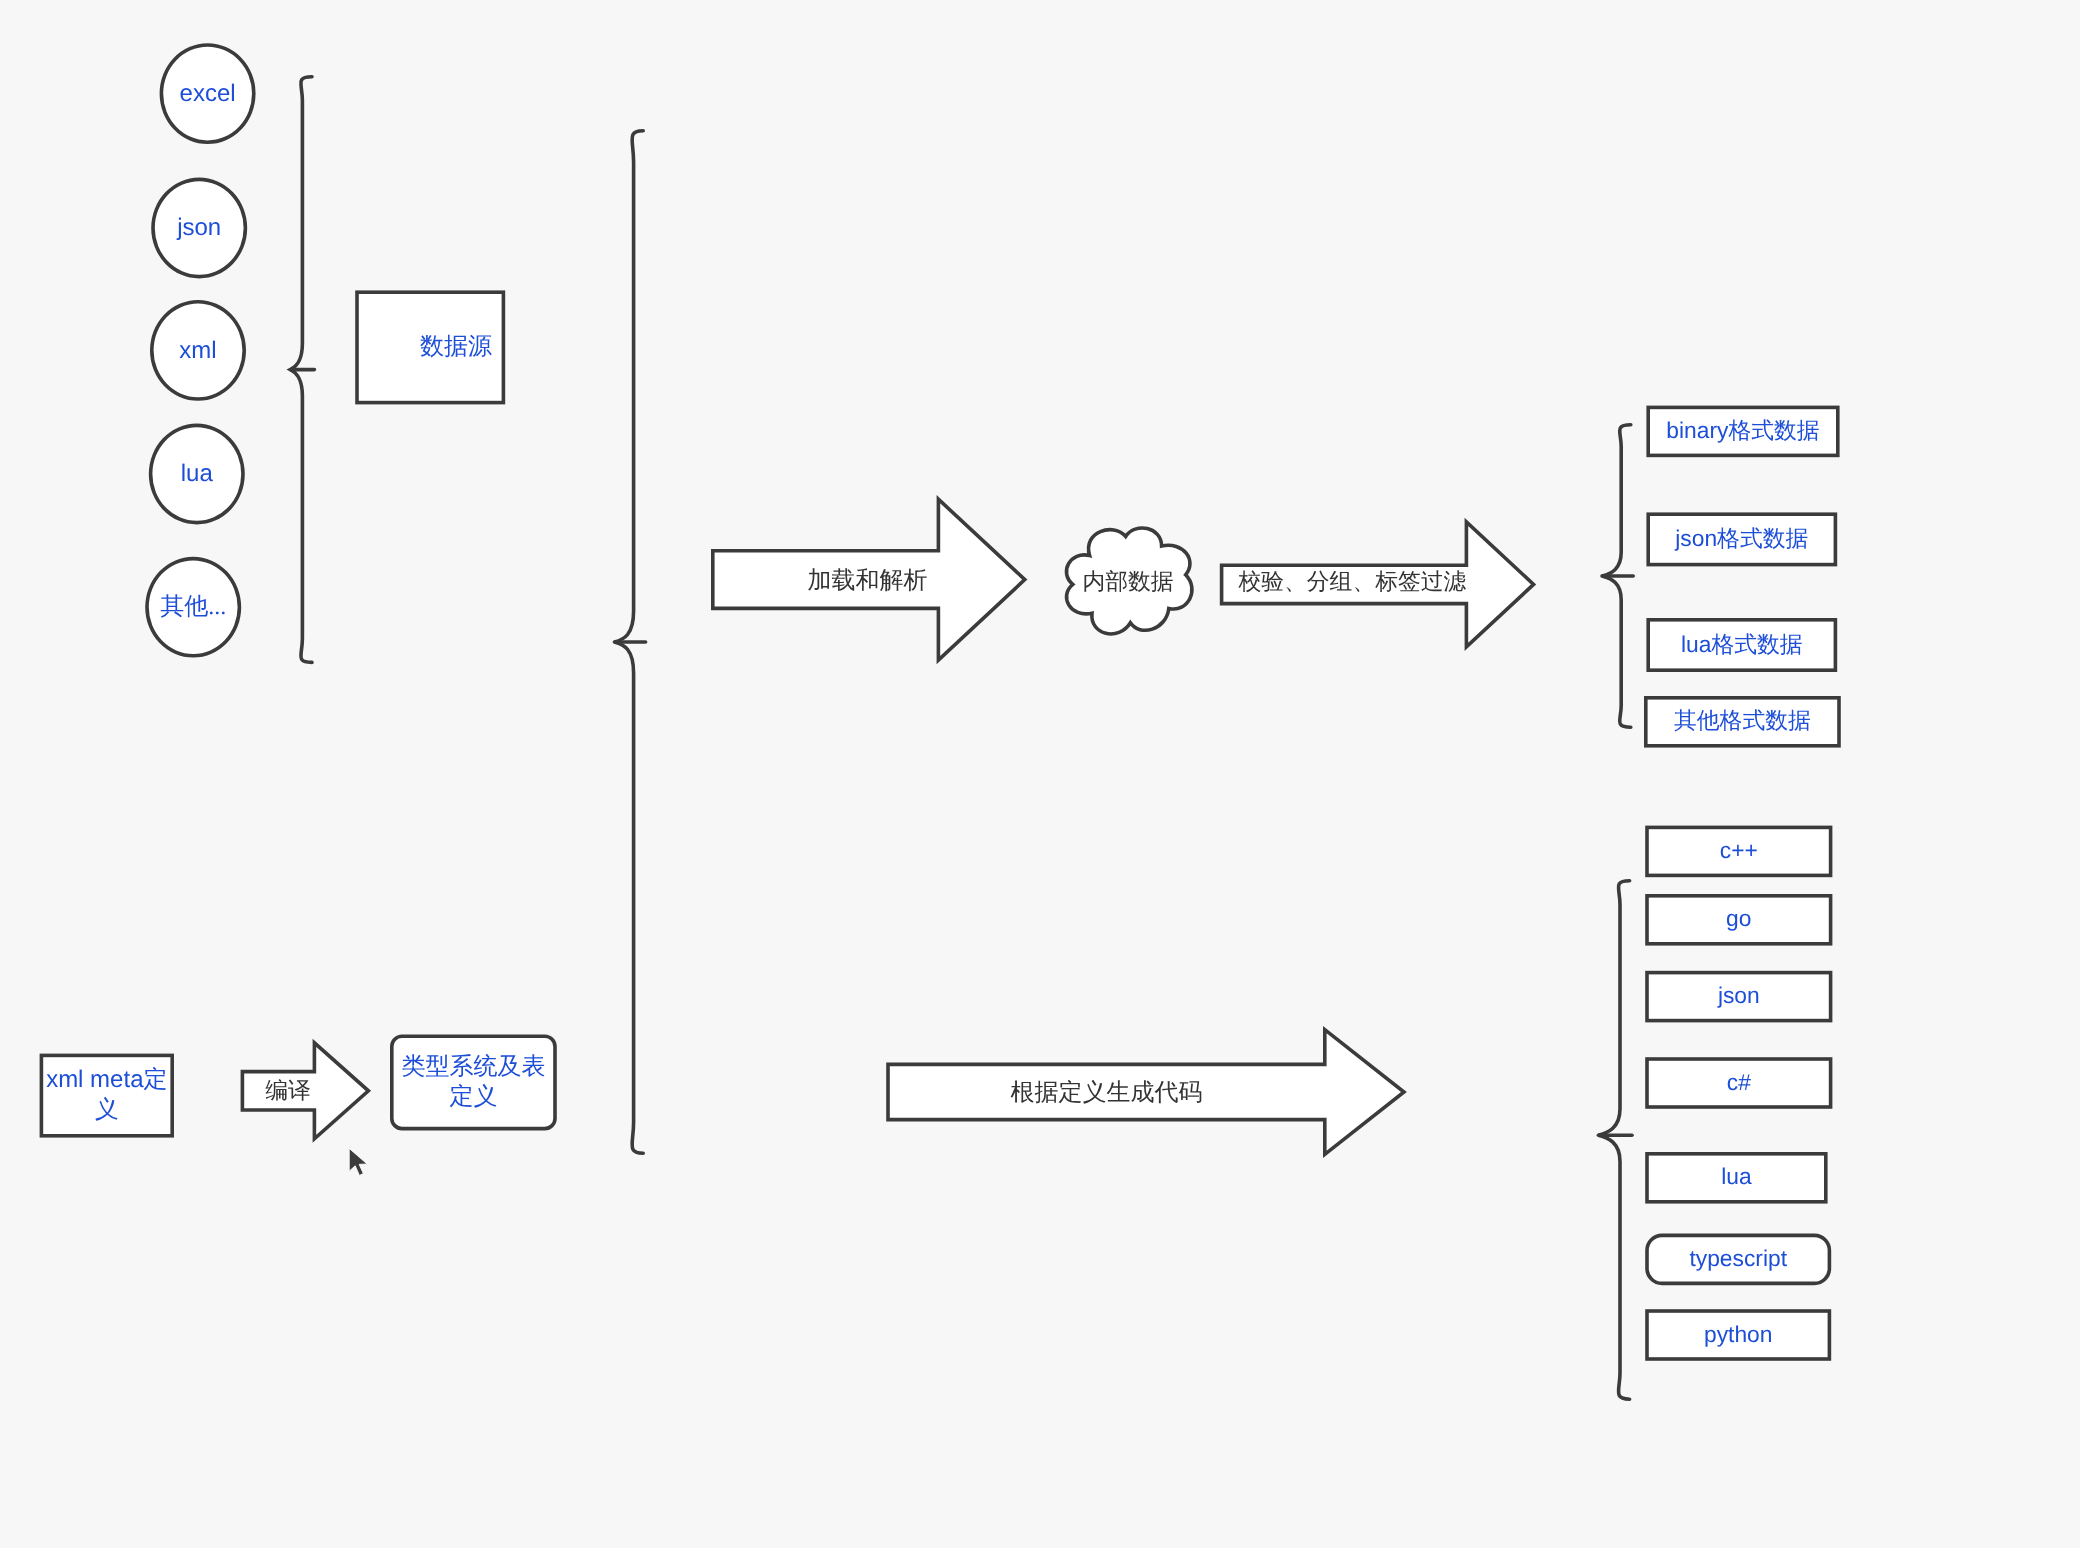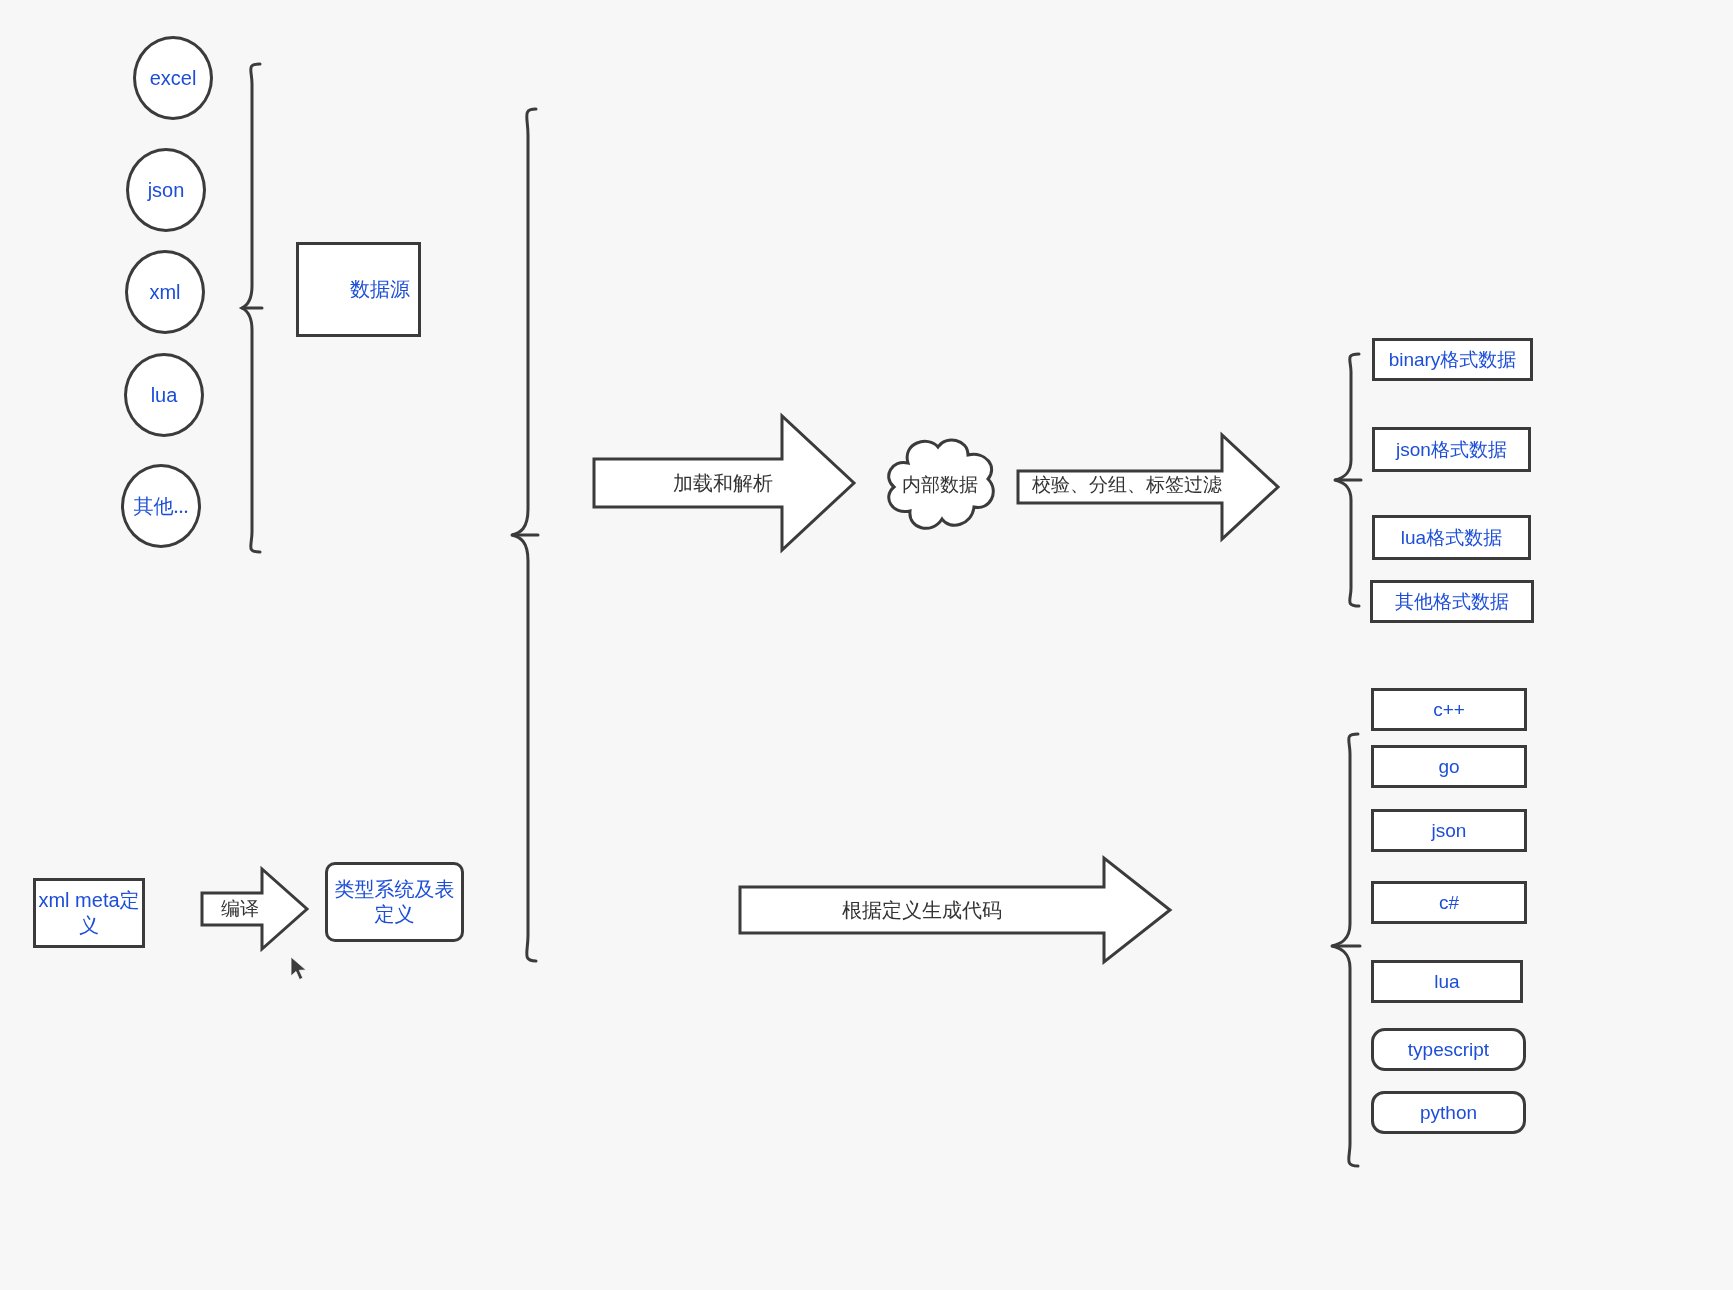--- a/index.html
+++ b/index.html
@@ -152,19 +152,19 @@
     <path class="brace-path" d="M 38 4 C 24 4 30 10 30 24 L 30 194 C 30 210 20 214 12 216 C 20 218 30 222 30 238 L 30 414 C 30 428 24 436 38 436"></path>
     <path class="brace-path" d="M 12 216 L 40 216"></path>
   </svg>
 
   <div class="node" style="left:1371px; top:688px; width:156px; height:43px; font-size:19px;">c++</div>
   <div class="node" style="left:1371px; top:745px; width:156px; height:43px; font-size:19px;">go</div>
   <div class="node" style="left:1371px; top:809px; width:156px; height:43px; font-size:19px;">json</div>
   <div class="node" style="left:1371px; top:881px; width:156px; height:43px; font-size:19px;">c#</div>
   <div class="node" style="left:1371px; top:960px; width:152px; height:43px; font-size:19px;">lua</div>
   <div class="node" style="left:1371px; top:1028px; width:155px; height:43px; font-size:19px;border-radius:14px;">typescript</div>
-  <div class="node" style="left:1371px; top:1091px; width:155px; height:43px; font-size:19px;border-radius:13px;">python</div>
+  <div class="node" style="left:1371px; top:1091px; width:155px; height:43px; font-size:19px;">python</div>
 
   <svg class="cursor" width="20" height="28" viewBox="0 0 20 28" style="left:290px; top:956px;">
     <path d="M 1 1 L 1 20 L 6 15.5 L 9.5 23.5 L 12.8 22 L 9.3 14.3 L 16 14 Z" fill="#3b3b3b" stroke="#f7f7f7" stroke-width="0.8"></path>
   </svg>
 
 </div>
 
 </body></html>

